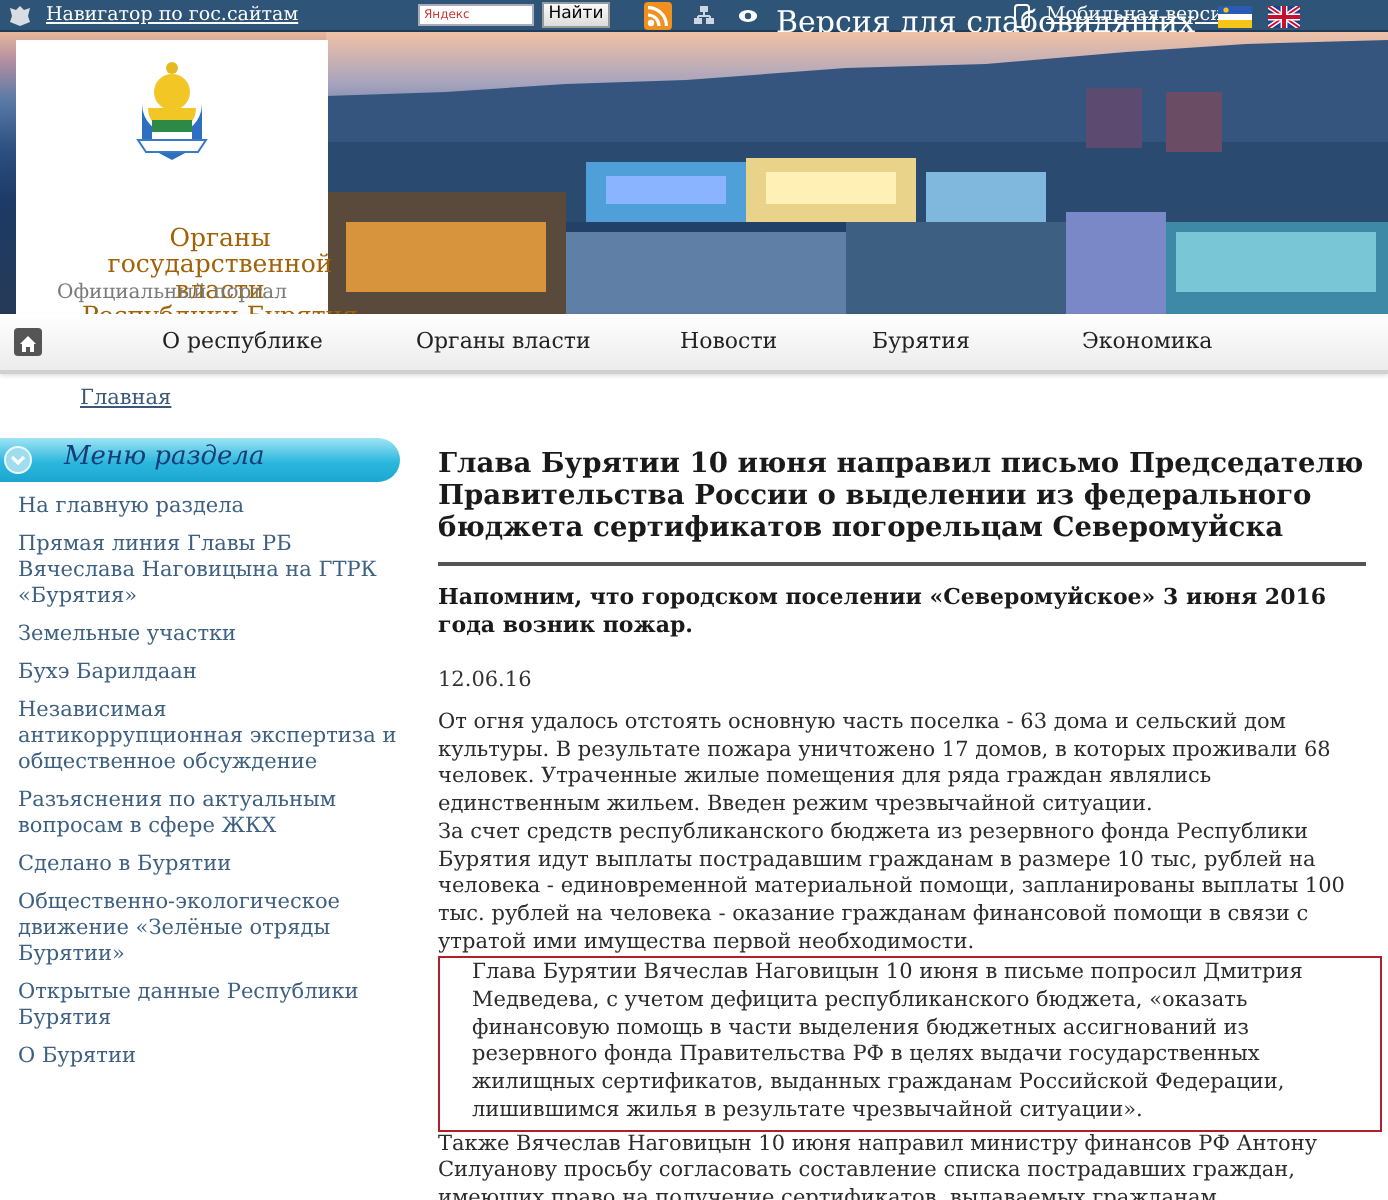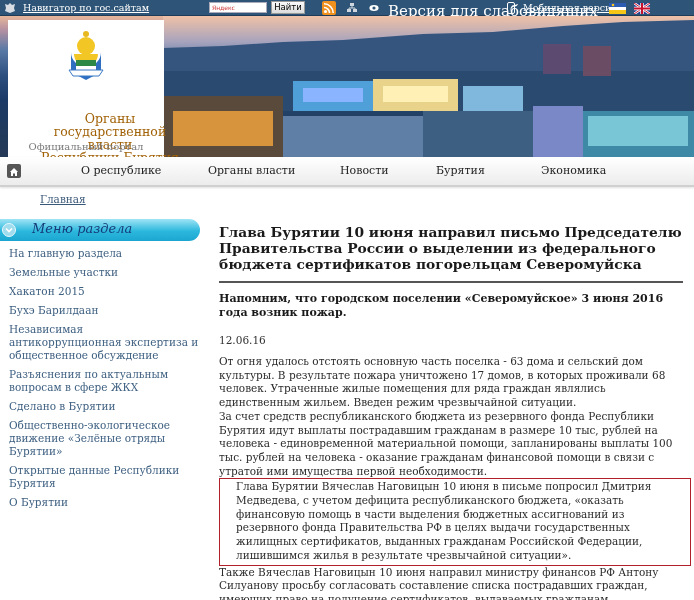--- a/index.html
+++ b/index.html
@@ -221,22 +221,22 @@
   <div class="chev">
     <svg width="14" height="14" viewBox="0 0 14 14" style="position:absolute;left:-1px;top:-1px">
       <path d="M4 5.5 L7 8.5 L10 5.5" stroke="#fff" stroke-width="1.6" fill="none"></path>
     </svg>
   </div>
   <div class="title">Меню раздела</div>
 </div>
 
 <div class="sidebar-list">
   <div class="sb-item">На главную раздела</div>
+  <div class="sb-item">Прямая линия Главы РБ Вячеслава Наговицына на ГТРК «Бурятия»</div>
   <div class="sb-item">Земельные участки</div>
-  <div class="sb-item">Хакатон 2015</div>
   <div class="sb-item">Бухэ Барилдаан</div>
   <div class="sb-item">Независимая антикоррупционная экспертиза и общественное обсуждение</div>
   <div class="sb-item">Разъяснения по актуальным вопросам в сфере ЖКХ</div>
   <div class="sb-item">Сделано в Бурятии</div>
   <div class="sb-item">Общественно-экологическое движение «Зелёные отряды Бурятии»</div>
   <div class="sb-item">Открытые данные Республики Бурятия</div>
   <div class="sb-item">О Бурятии</div>
 
 </div>
 

